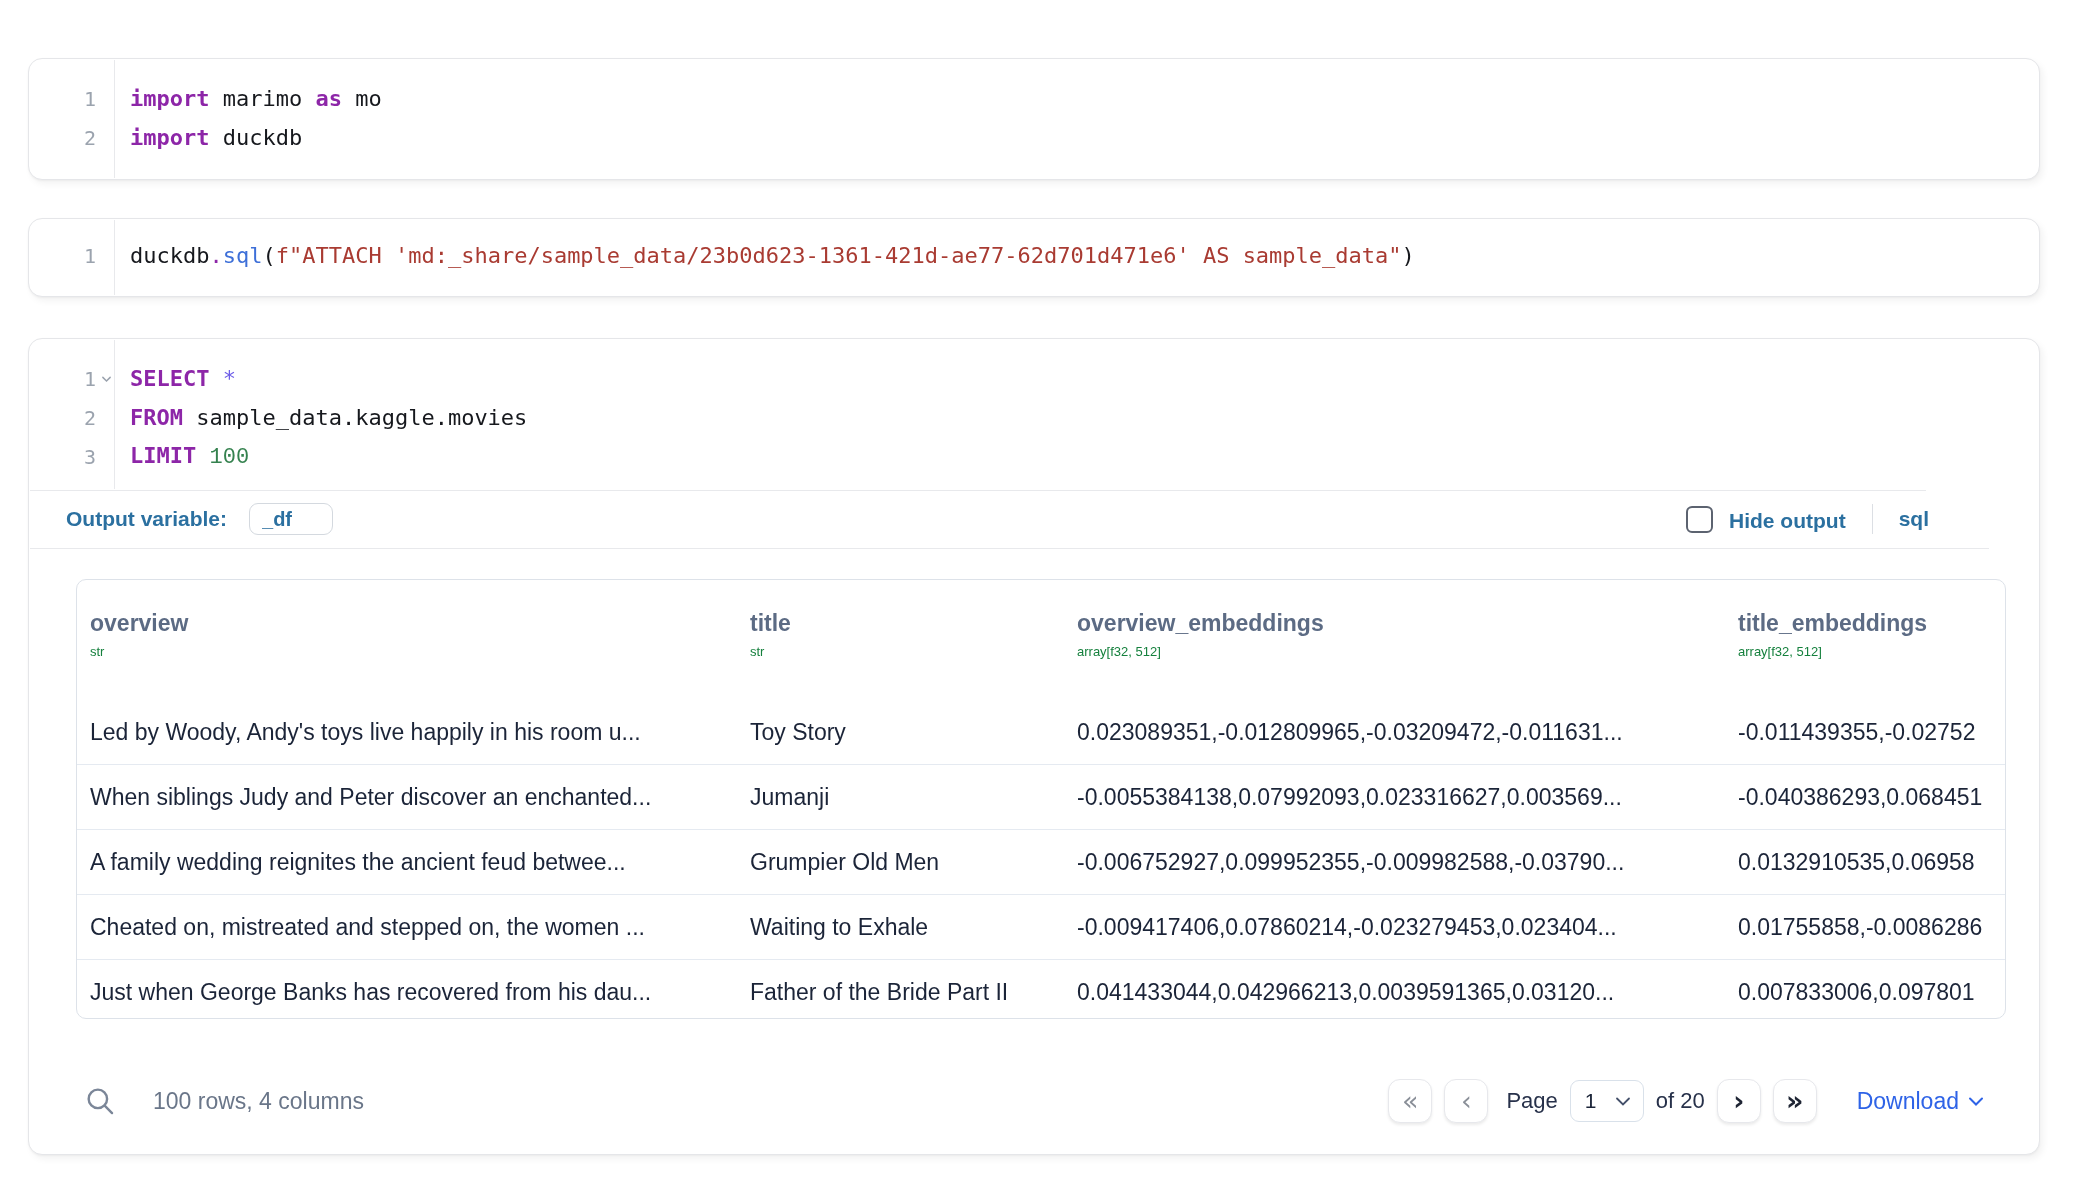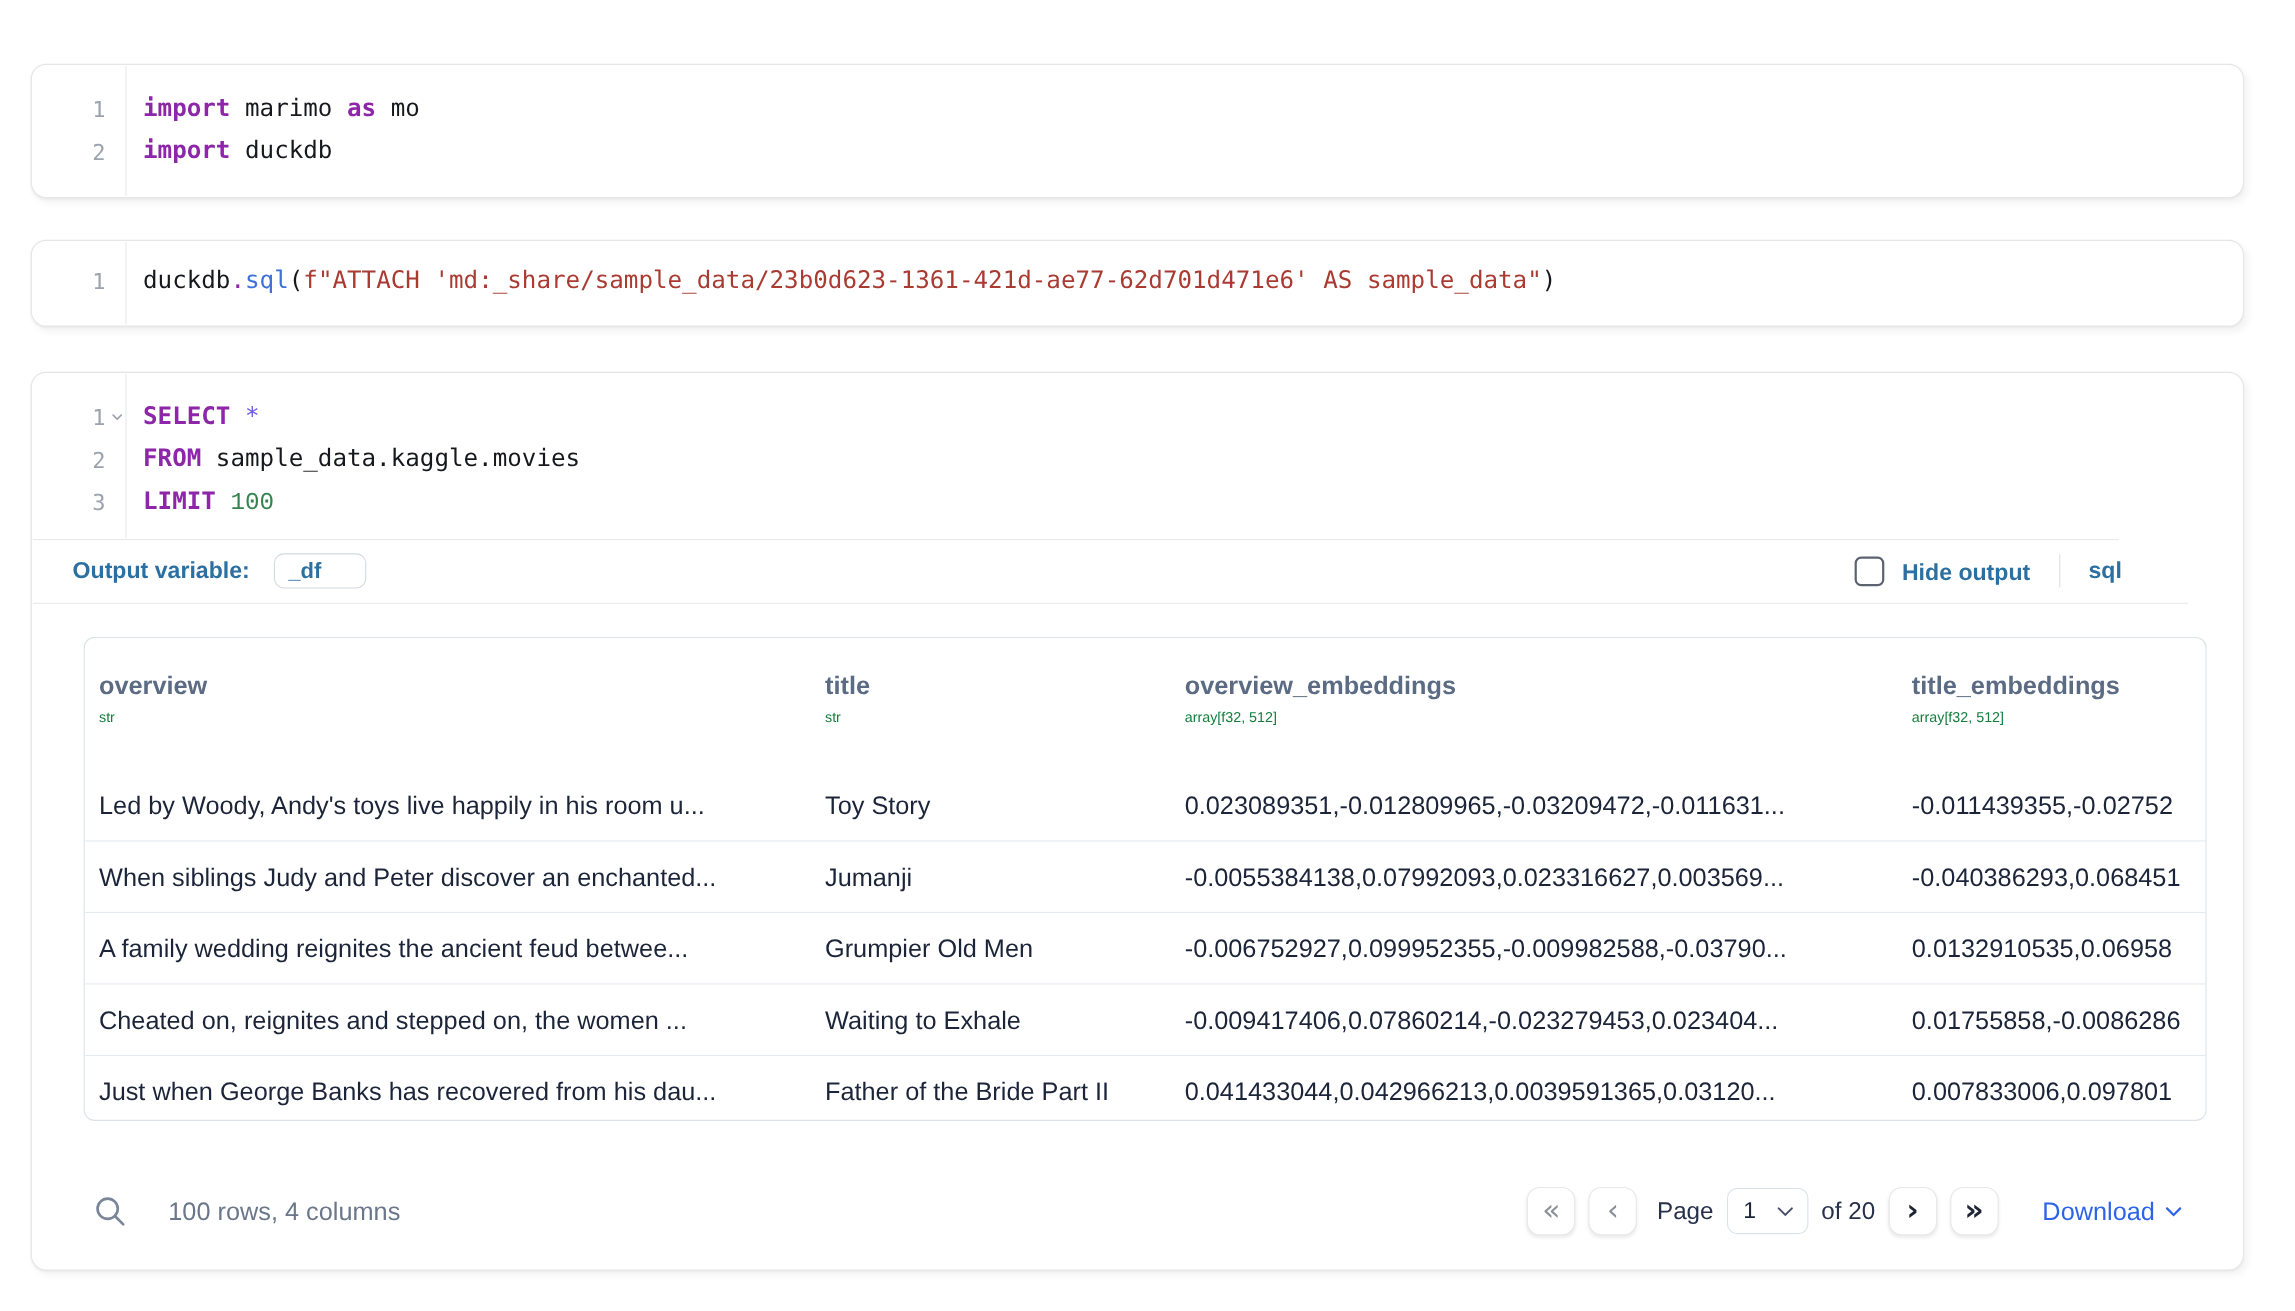--- a/index.html
+++ b/index.html
@@ -187,21 +187,21 @@
             <div class="td">-0.0055384138,0.07992093,0.023316627,0.003569...</div>
             <div class="td">-0.040386293,0.068451</div>
           </div>
           <div class="tr">
             <div class="td">A family wedding reignites the ancient feud betwee...</div>
             <div class="td">Grumpier Old Men</div>
             <div class="td">-0.006752927,0.099952355,-0.009982588,-0.03790...</div>
             <div class="td">0.0132910535,0.06958</div>
           </div>
           <div class="tr">
-            <div class="td">Cheated on, reignites and stepped on, the women ...</div>
+            <div class="td">Cheated on, mistreated and stepped on, the women ...</div>
             <div class="td">Waiting to Exhale</div>
             <div class="td">-0.009417406,0.07860214,-0.023279453,0.023404...</div>
             <div class="td">0.01755858,-0.0086286</div>
           </div>
           <div class="tr">
             <div class="td">Just when George Banks has recovered from his dau...</div>
             <div class="td">Father of the Bride Part II</div>
             <div class="td">0.041433044,0.042966213,0.0039591365,0.03120...</div>
             <div class="td">0.007833006,0.097801</div>
           </div>

